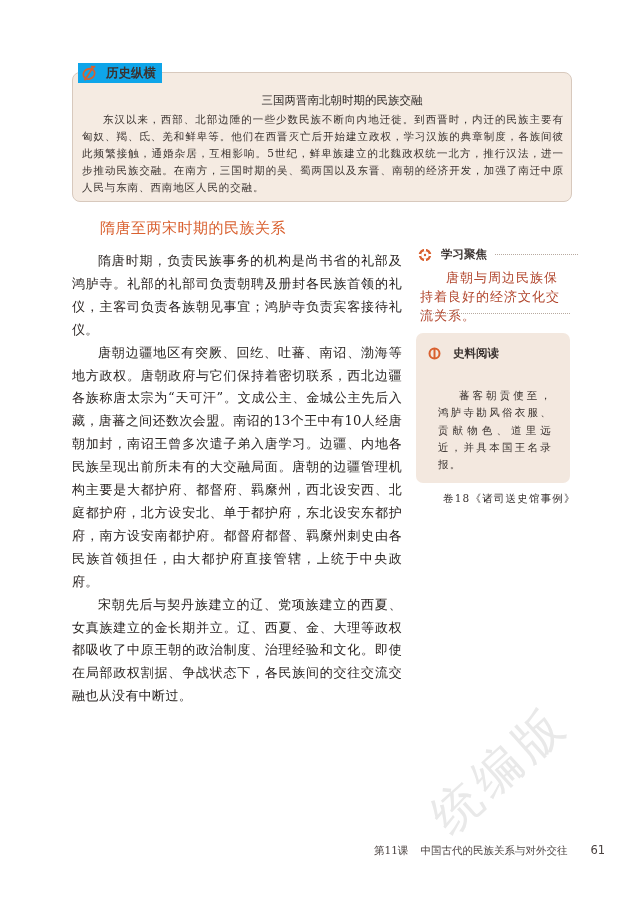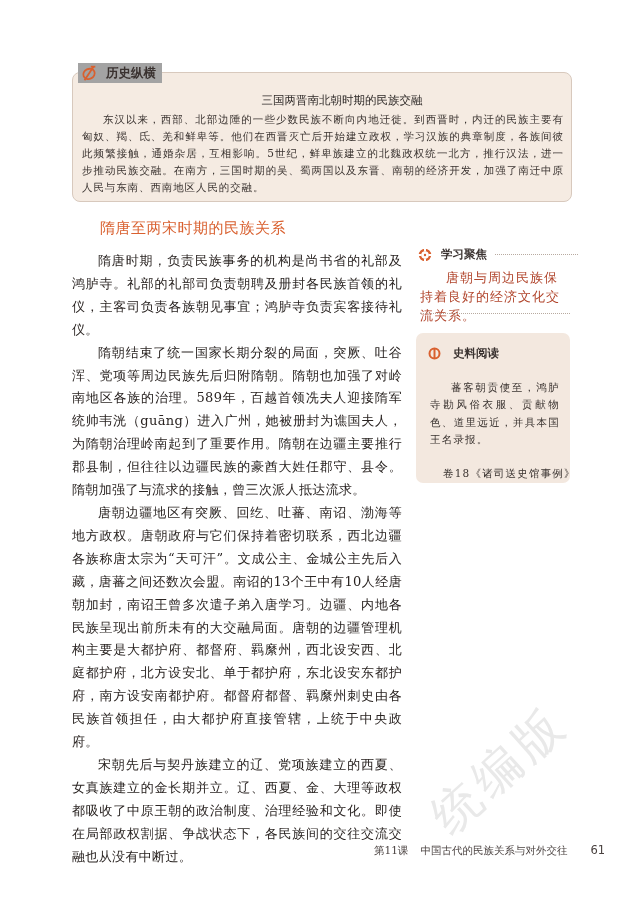--- a/index.html
+++ b/index.html
@@ -8,21 +8,21 @@
     font-family: "DejaVu Serif", "Liberation Serif", serif; color: #2a2422;
   }
   .abs { position: absolute; }
 
   
   .top-box {
     left: 72px; top: 72px; width: 500px; height: 130px;
     background: #f5ebe2; border: 1px solid #d8c9bd; border-radius: 8px; box-sizing: border-box;
   }
   .top-tag {
-    left: 78px; top: 63px; display: flex; align-items: center; background: #a3a3a3;
+    left: 78px; top: 63px; display: flex; align-items: center; background: #0ea5e9;
     padding: 0 6px 0 2px; height: 20px;
   }
   .top-tag .ico { width: 18px; height: 18px; margin-right: 8px; }
   .top-tag .lbl { font-family: "DejaVu Sans", "Liberation Sans", sans-serif; font-size: 12.5px; font-weight: bold; color: #3a3230; }
   .top-title {
     left: 72px; top: 93px; width: 540px; text-align: center;
     font-family: Liberation Sans, sans-serif; font-size: 11.5px; color: #2f2a28;
   }
   .top-text {
     left: 82px; top: 111px; width: 482px; font-size: 10.5px; line-height: 17px;
@@ -48,21 +48,21 @@
   .focus-bottom { left: 420px; top: 313px; width: 150px; border-top: 1px dotted #b8aaa0; }
 
   
   .source-box {
     left: 416px; top: 333px; width: 154px; height: 150px; background: #f3e8df; border-radius: 7px;
   }
   .source-head { left: 428px; top: 346px; display: flex; align-items: center; }
   .source-head .ico { width: 13px; height: 13px; margin-right: 12px; }
   .source-head .lbl { font-family: "DejaVu Sans", "Liberation Sans", sans-serif; font-size: 11.5px; font-weight: bold; color: #3a3230; }
   .source-text { left: 426px; top: 375px; width: 138px; font-size: 10.5px; line-height: 17.3px; color: #3a3330; letter-spacing: 1.2px; }
-  .source-text .q { text-indent: 2em; margin: 4px; text-align: justify; }
+  .source-text .q { text-indent: 2em; margin: 12px; text-align: justify; }
   .source-text .cite1 { margin: 0; padding-left: 22px; white-space: nowrap; }
   .source-text .cite2 { margin: 17px; white-space: nowrap; }
 
   
   .footer { left: 374px; top: 843px; font-size: 10.5px; color: #4a4240; display: flex; align-items: baseline; white-space: nowrap; text-align: right; }
   .footer .lesson { margin-right: 12px; }
   .footer .ch { margin-right: 12px; }
   .footer .pg { font-family: "DejaVu Sans", "Liberation Sans", sans-serif; font-size: 11.5px; margin-left: 11px; }
 
   
@@ -84,21 +84,20 @@
   </svg>
   <span class="lbl">历史纵横</span>
 </div>
 <div class="abs top-title">三国两晋南北朝时期的民族交融</div>
 <div class="abs top-text">东汉以来，西部、北部边陲的一些少数民族不断向内地迁徙。到西晋时，内迁的民族主要有匈奴、羯、氐、羌和鲜卑等。他们在西晋灭亡后开始建立政权，学习汉族的典章制度，各族间彼此频繁接触，通婚杂居，互相影响。5世纪，鲜卑族建立的北魏政权统一北方，推行汉法，进一步推动民族交融。在南方，三国时期的吴、蜀两国以及东晋、南朝的经济开发，加强了南迁中原人民与东南、西南地区人民的交融。</div>
 
 <div class="abs section-title">隋唐至两宋时期的民族关系</div>
 
 <div class="abs main">
   <p>隋唐时期，负责民族事务的机构是尚书省的礼部及鸿胪寺。礼部的礼部司负责朝聘及册封各民族首领的礼仪，主客司负责各族朝见事宜；鸿胪寺负责宾客接待礼仪。</p>
-  <p>隋朝结束了统一国家长期分裂的局面，突厥、吐谷浑、党项等周边民族先后归附隋朝。隋朝也加强了对岭南地区各族的治理。589年，百越首领冼夫人迎接隋军统帅韦洸（guāng）进入广州，她被册封为谯国夫人，为隋朝治理岭南起到了重要作用。隋朝在边疆主要推行郡县制，但往往以边疆民族的豪酋大姓任郡守、县令。隋朝加强了与流求的接触，曾三次派人抵达流求。</p>
   <p>唐朝边疆地区有突厥、回纥、吐蕃、南诏、渤海等地方政权。唐朝政府与它们保持着密切联系，西北边疆各族称唐太宗为“天可汗”。文成公主、金城公主先后入藏，唐蕃之间还数次会盟。南诏的13个王中有10人经唐朝加封，南诏王曾多次遣子弟入唐学习。边疆、内地各民族呈现出前所未有的大交融局面。唐朝的边疆管理机构主要是大都护府、都督府、羁縻州，西北设安西、北庭都护府，北方设安北、单于都护府，东北设安东都护府，南方设安南都护府。都督府都督、羁縻州刺史由各民族首领担任，由大都护府直接管辖，上统于中央政府。</p>
   <p>宋朝先后与契丹族建立的辽、党项族建立的西夏、女真族建立的金长期并立。辽、西夏、金、大理等政权都吸收了中原王朝的政治制度、治理经验和文化。即使在局部政权割据、争战状态下，各民族间的交往交流交融也从没有中断过。</p>
 </div>
 
 <div class="abs focus-head">
   <svg class="ico" viewBox="0 0 14 14">
     <circle cx="7" cy="7" r="5" fill="none" stroke="#d9602f" stroke-width="2.4"></circle>
     <rect x="6" y="0" width="2" height="3.5" fill="#fff"></rect>
     <rect x="6" y="10.5" width="2" height="3.5" fill="#fff"></rect>
     <rect x="0" y="6" width="3.5" height="2" fill="#fff"></rect>

